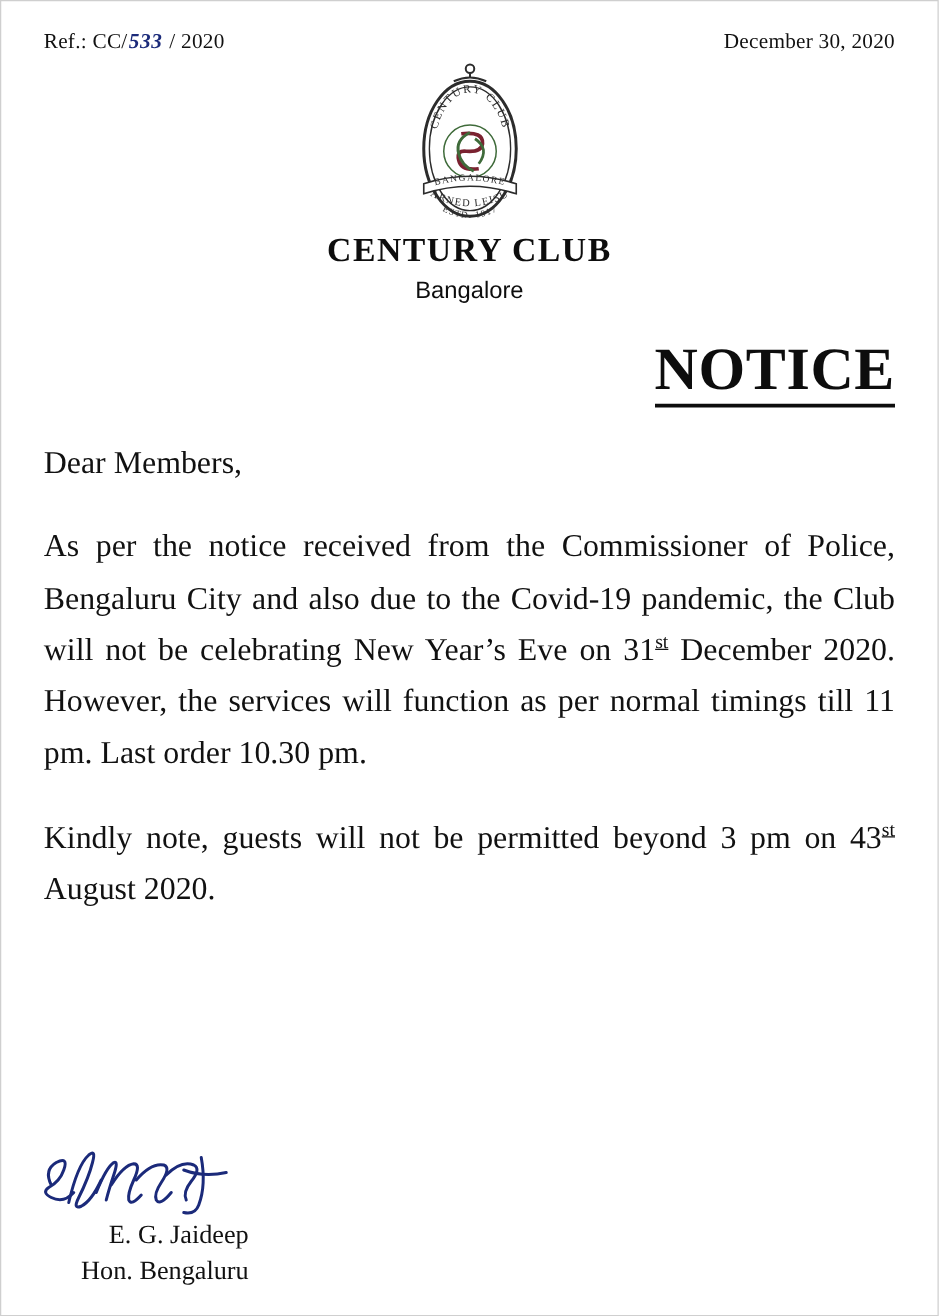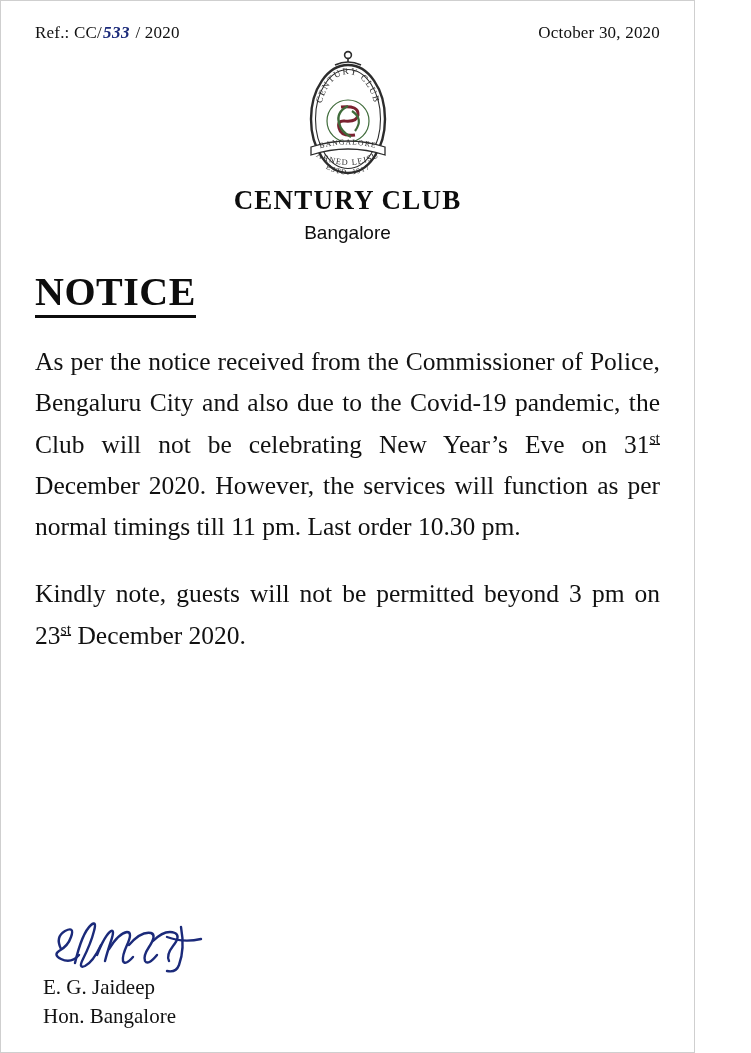--- a/index.html
+++ b/index.html
@@ -10,21 +10,21 @@
   body {
     width: 751px;
     height: 1053px;
     font-family: "Liberation Serif", serif;
     color: #111111;
     position: relative;
     overflow: hidden;
   }
   .page {
     position: relative;
-    width: 695px;
+    width: 751px;
     height: 1053px;
     box-sizing: border-box;
     padding: 22px 34px 10px 34px;
     border: 1px solid #cfcfcf;
   }
 
   
   .header-row {
     display: flex;
     justify-content: space-between;
@@ -70,22 +70,22 @@
   .club-city {
     text-align: center;
     font-family: "Liberation Sans", sans-serif;
     font-size: 19px;
     margin-top: 6px;
     color: #0d0d0d;
   }
 
   
   .notice-title {
-    text-align: left;
-    font-size: 40px;
+    text-align: right;
+    font-size: 48px;
     font-weight: bold;
     letter-spacing: .5px;
     margin-top: 24px;
     margin-bottom: 6px;
     color: #0d0d0d;
   }
   .notice-title span {
     border-bottom: 3px solid #0d0d0d;
     padding-bottom: 1px;
   }
@@ -107,22 +107,23 @@
   .sup {
     font-size: 0.62em;
     vertical-align: super;
     line-height: 0;
     text-decoration: underline;
   }
 
   
   .sign-area {
     position: absolute;
-    left: 42px;
+    left: 22px;
     bottom: 22px;
+    text-align: right;
   }
   .signature {
     height: 58px;
     width: 170px;
     margin-left: 6px;
     margin-bottom: -10px;
     position: relative;
   }
   .sig-name {
     font-size: 21px;
@@ -134,21 +135,21 @@
     line-height: 1.35;
   }
 </style>
 </head>
 <body>
 
 <div class="page">
 
   <div class="header-row">
     <div class="ref-block"><span>Ref.: CC/</span><span class="ref-number">533</span><span> / 2020</span></div>
-    <div class="date-block">October 30, 2020</div>
+    <div class="date-block">December 30, 2020</div>
   </div>
 
   <div class="crest-wrap">
     <svg class="crest" viewBox="0 0 118 130">
 
       <circle cx="59" cy="6" r="3.4" fill="none" stroke="#2c2c2c" stroke-width="1.6"></circle>
       <path d="M59 9.6 L59 13" stroke="#2c2c2c" stroke-width="1.6"></path>
       <path d="M46 16 Q59 10 72 16" fill="none" stroke="#2c2c2c" stroke-width="1.6"></path>
 
       <ellipse cx="59" cy="70" rx="37" ry="54" fill="none" stroke="#2c2c2c" stroke-width="2.4"></ellipse>
@@ -182,37 +183,38 @@
       </text>
     </svg>
   </div>
 
   <div class="club-name">CENTURY CLUB</div>
   <div class="club-city">Bangalore</div>
 
   <div class="notice-title"><span>NOTICE</span></div>
 
   <div class="body-text">
+    <p>Dear Members,</p>
 
     <p class="justified"><span>As per the notice received from the Commissioner of Police, Bengaluru City and also due to the Covid-19 pandemic, the Club will not be celebrating New Year’s Eve on 31</span><span class="sup">st</span><span> December 2020. However, the services will function as per normal timings till 11 pm. Last order 10.30 pm.</span></p>
 
-    <p class="justified"><span>Kindly note, guests will not be permitted beyond 3 pm on 23</span><span class="sup">st</span><span> December 2020.</span></p>
+    <p class="justified"><span>Kindly note, guests will not be permitted beyond 3 pm on 43</span><span class="sup">st</span><span> August 2020.</span></p>
 
   </div>
 
   <div class="sign-area">
     <svg class="signature" viewBox="0 0 170 58">
       <g fill="none" stroke="#1b2a7a" stroke-width="2.4" stroke-linecap="round">
         <path d="M12 30 Q6 18 16 12 Q26 7 22 18 Q19 27 10 32 Q4 36 12 40 Q22 45 30 36"></path>
         <path d="M26 44 Q33 14 42 6 Q48 1 45 12 Q42 24 34 40 Q29 50 36 47 Q44 43 52 26"></path>
         <path d="M48 36 Q56 16 62 12 Q66 10 62 22 Q58 34 56 42"></path>
         <path d="M60 30 Q70 14 78 13 Q84 13 78 26 Q73 37 74 42 Q76 47 84 38"></path>
         <path d="M80 26 Q92 12 102 14 Q108 16 100 28 Q94 37 96 42 Q99 47 108 36"></path>
         <path d="M104 22 Q116 10 126 14 Q132 17 124 27 Q117 36 120 42"></path>
         <path d="M118 18 Q134 24 152 20"></path>
         <path d="M132 8 Q136 30 130 46 Q127 54 118 52"></path>
       </g>
     </svg>
     <div class="sig-name">E. G. Jaideep</div>
-    <div class="sig-role">Hon. Bangalore</div>
+    <div class="sig-role">Hon. Bengaluru</div>
   </div>
 
 </div>
 
 </body></html>

